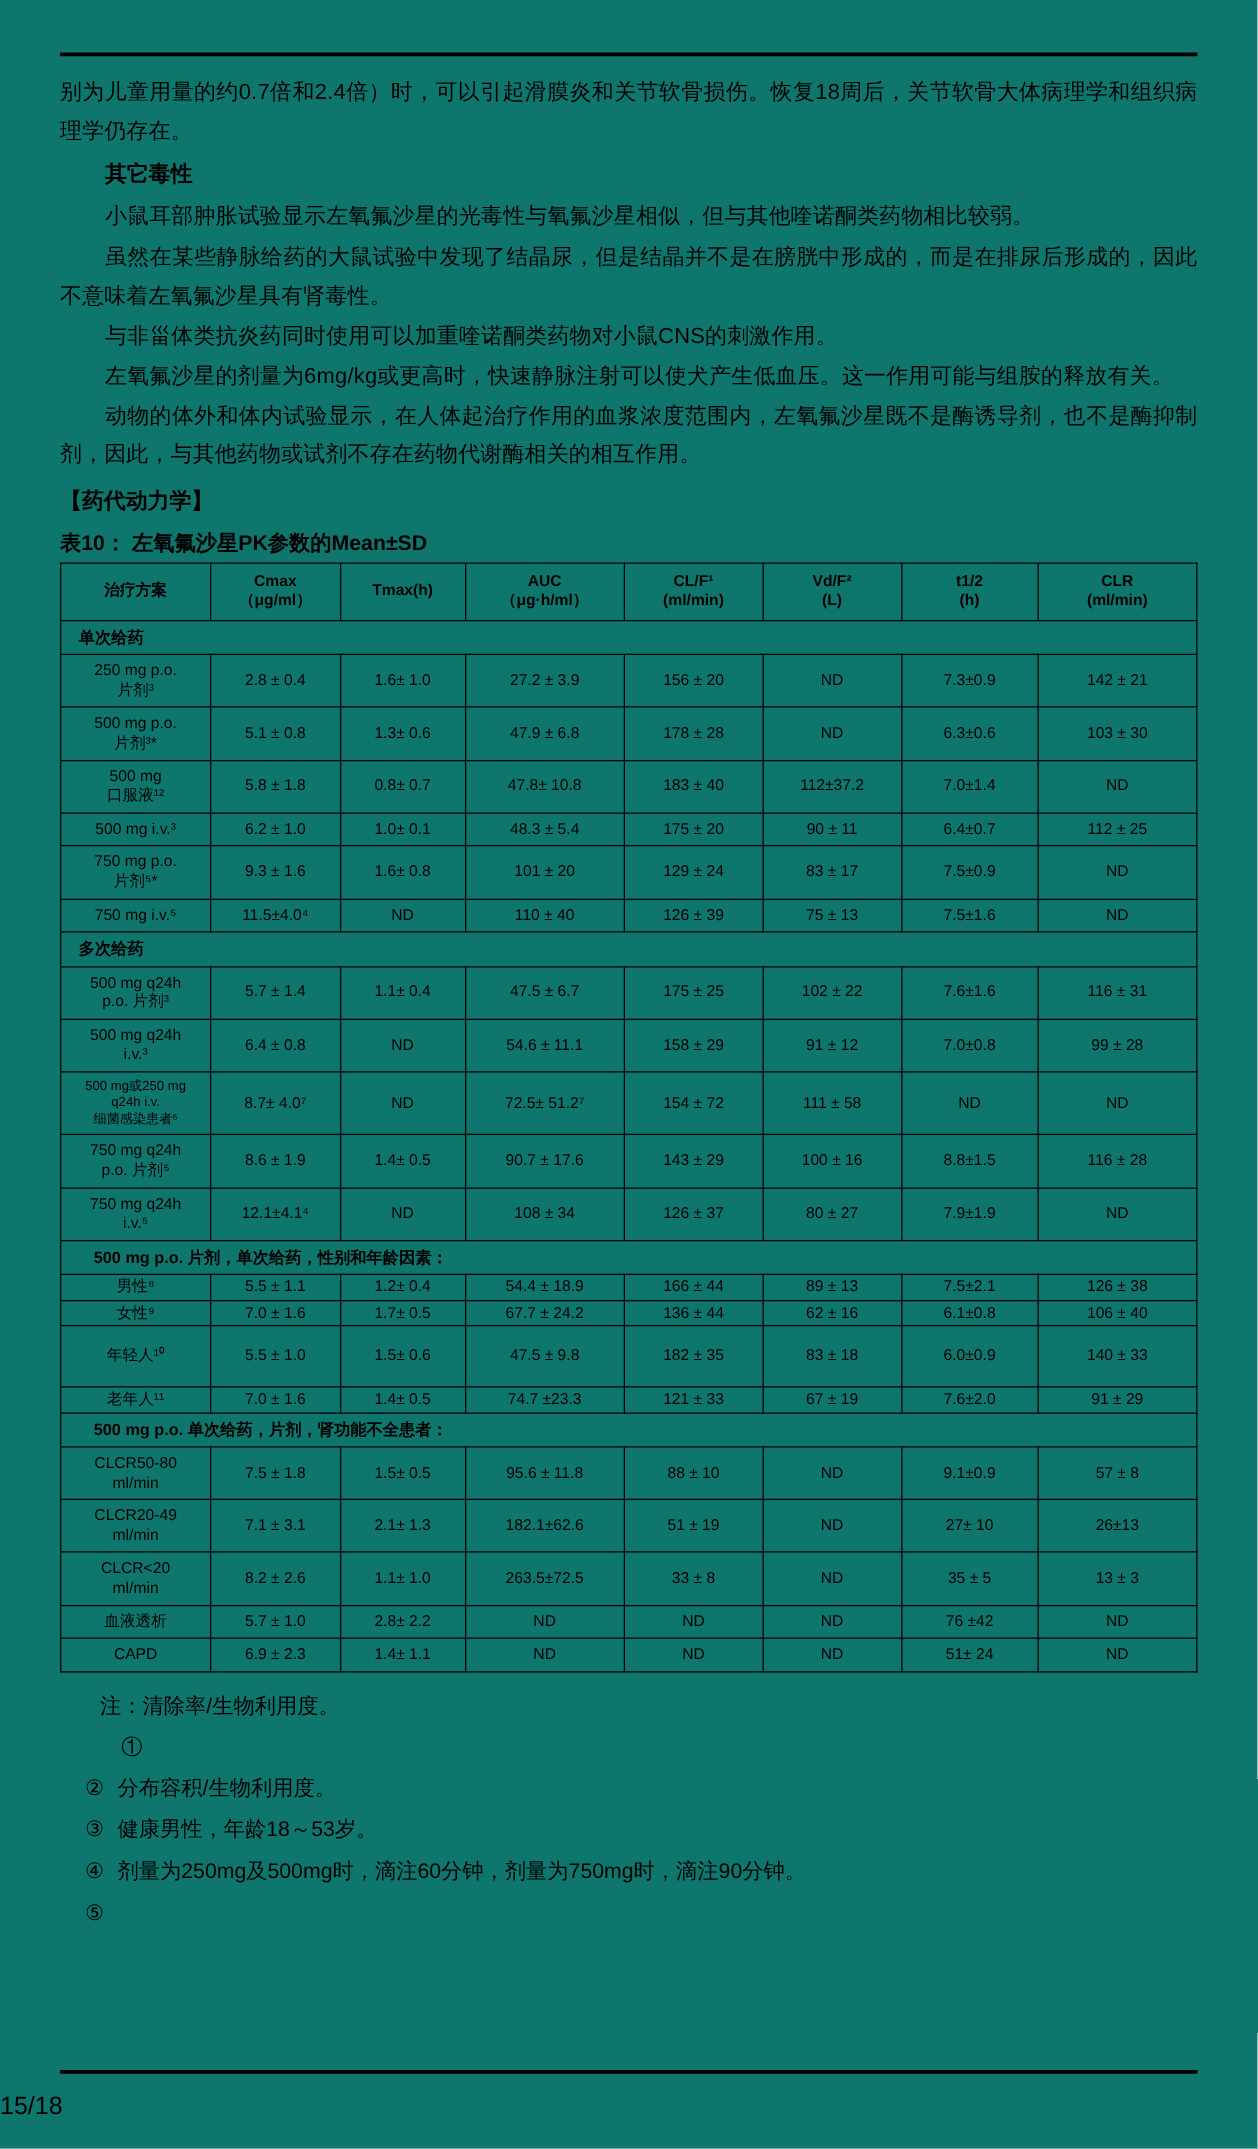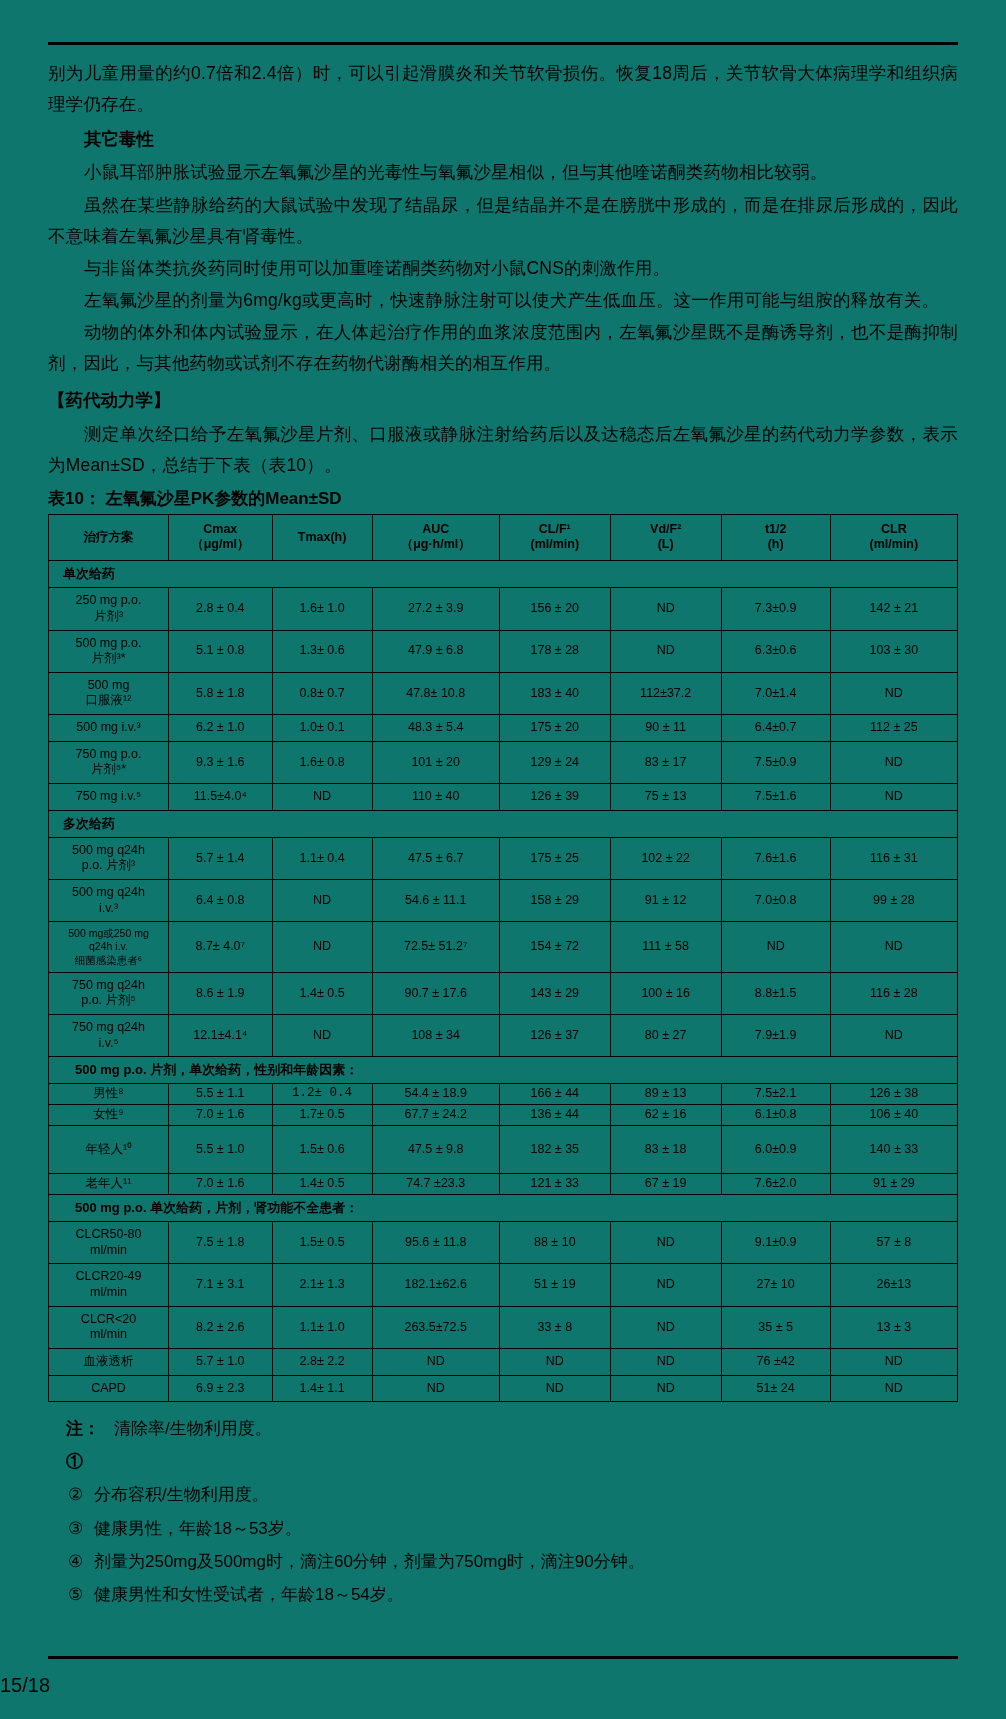--- a/index.html
+++ b/index.html
@@ -124,23 +124,22 @@
     width: 46px;
     flex: 0 0 46px;
     text-align: left;
     padding-left: 20px;
     box-sizing: border-box;
   }
   .note-first .note-mark {
     padding-left: 0;
     width: 66px;
     flex: 0 0 66px;
-    text-align: left;
+    text-align: right;
     padding-left: 18px;
-    font-weight: bold;
   }
   .pagenum {
     position: absolute;
     bottom: 22px;
     left: 0;
     right: 0;
     text-align: left;
     font-size: 20px;
   }
 </style>
@@ -158,21 +157,20 @@
     <div class="h-sub">其它毒性</div>
 
     <p class="body indent">小鼠耳部肿胀试验显示左氧氟沙星的光毒性与氧氟沙星相似，但与其他喹诺酮类药物相比较弱。</p>
     <p class="body indent">虽然在某些静脉给药的大鼠试验中发现了结晶尿，但是结晶并不是在膀胱中形成的，而是在排尿后形成的，因此不意味着左氧氟沙星具有肾毒性。</p>
     <p class="body indent">与非甾体类抗炎药同时使用可以加重喹诺酮类药物对小鼠CNS的刺激作用。</p>
     <p class="body indent">左氧氟沙星的剂量为6mg/kg或更高时，快速静脉注射可以使犬产生低血压。这一作用可能与组胺的释放有关。</p>
     <p class="body indent">动物的体外和体内试验显示，在人体起治疗作用的血浆浓度范围内，左氧氟沙星既不是酶诱导剂，也不是酶抑制剂，因此，与其他药物或试剂不存在药物代谢酶相关的相互作用。</p>
 
     <div class="h-section">【药代动力学】</div>
 
-    <p class="body indent">测定单次经口给予左氧氟沙星片剂、口服液或静脉注射给药后以及达稳态后左氧氟沙星的药代动力学参数，表示为Mean±SD，总结于下表（表10）。</p>
 
     <div class="table-title">表10：  左氧氟沙星PK参数的Mean±SD</div>
 
     <table class="pk">
       <colgroup>
         <col style="width:13.2%">
         <col style="width:11.4%">
         <col style="width:11.0%">
         <col style="width:14.0%">
         <col style="width:12.2%">
@@ -308,21 +306,21 @@
             <td>80 ± 27</td>
             <td>7.9±1.9</td>
             <td>ND</td>
           </tr>
           <tr class="section-c">
             <td colspan="8">500 mg p.o.  片剂，单次给药，性别和年龄因素：</td>
           </tr>
           <tr>
             <td class="rowlabel" style="padding: 2px;">男性⁸</td>
             <td style="padding: 2px;">5.5 ± 1.1</td>
-            <td style="padding: 2px; font-family: Liberation Mono, monospace;">1.2± 0.4</td>
+            <td style="padding: 2px;">1.2± 0.4</td>
             <td style="padding: 2px;">54.4 ± 18.9</td>
             <td style="padding: 2px;">166 ± 44</td>
             <td style="padding: 2px;">89 ± 13</td>
             <td style="padding: 2px;">7.5±2.1</td>
             <td style="padding: 2px;">126 ± 38</td>
           </tr>
           <tr>
             <td class="rowlabel" style="padding: 2px;">女性⁹</td>
             <td style="padding: 2px;">7.0 ± 1.6</td>
             <td style="padding: 2px;">1.7± 0.5</td>
@@ -420,21 +418,20 @@
         <div class="note-row">
           <div class="note-mark">③</div>
           <div>健康男性，年龄18～53岁。</div>
         </div>
         <div class="note-row">
           <div class="note-mark">④</div>
           <div>剂量为250mg及500mg时，滴注60分钟，剂量为750mg时，滴注90分钟。</div>
         </div>
         <div class="note-row">
           <div class="note-mark">⑤</div>
-          <div>健康男性和女性受试者，年龄18～54岁。</div>
         </div>
       </div>
 
   </div>
 
   <div class="rule-bottom"></div>
   <div class="pagenum">15/18</div>
 
 </div>
 

